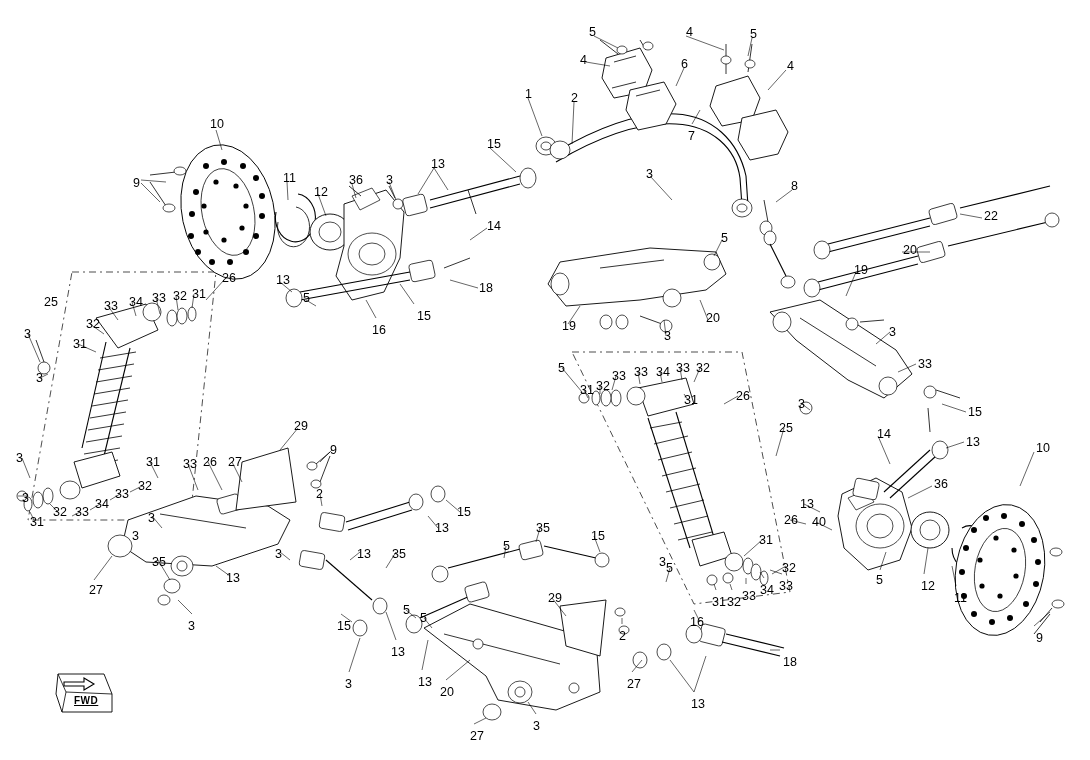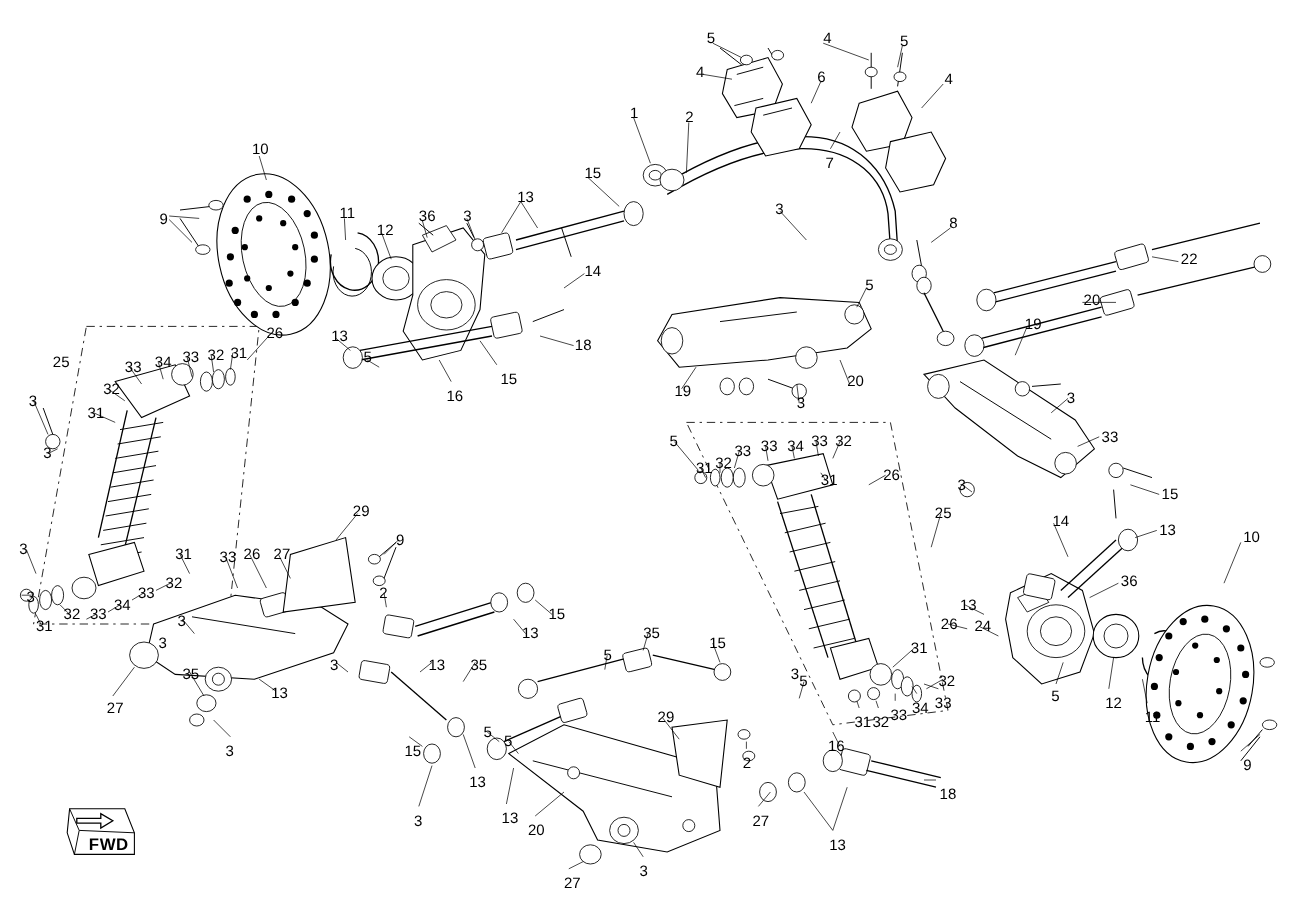--- a/index.html
+++ b/index.html
@@ -33,22 +33,23 @@
     font-family:"Liberation Sans", sans-serif;
     line-height:1;
     white-space:nowrap;
   }
 
   
   .fwd{
     position:absolute;left:52px;top:672px;width:62px;height:42px;
   }
   .fwd .lbl{
-    position:absolute;left:22px;top:23px;font-size:14px;font-weight:bold;
+    position:absolute;left:22px;top:23px;font-size:10px;font-weight:bold;
     letter-spacing:0.5px;
+    text-decoration:underline;
   }
 
   svg{position:absolute;left:0;top:0;width:1090px;height:760px;overflow:visible;}
   .ln{stroke:#000;stroke-width:0.8;fill:none;}
   .ln2{stroke:#000;stroke-width:1.1;fill:none;}
   .thin{stroke:#000;stroke-width:0.6;fill:none;}
   .dash{stroke:#000;stroke-width:0.7;fill:none;stroke-dasharray:7 4 2 4;}
   .fillw{fill:#fff;stroke:#000;stroke-width:0.9;}
   .fillw2{fill:#fff;stroke:#000;stroke-width:0.7;}
   .dot{fill:#000;}
@@ -592,21 +593,21 @@
       <div class="num" style="left: 664px; top: 330px;">3</div>
       <div class="num" style="left: 918px; top: 358px;">33</div>
       <div class="num" style="left: 968px; top: 406px;">15</div>
       <div class="num" style="left: 798px; top: 398px;">3</div>
       <div class="num" style="left: 877px; top: 428px;">14</div>
       <div class="num" style="left: 966px; top: 436px;">13</div>
       <div class="num" style="left: 1036px; top: 442px;">10</div>
       <div class="num" style="left: 934px; top: 478px;">36</div>
       <div class="num" style="left: 800px; top: 498px;">13</div>
       <div class="num" style="left: 784px; top: 514px;">26</div>
-      <div class="num" style="left: 812px; top: 516px;">24</div>
+      <div class="num" style="left: 812px; top: 516px;">40</div>
       <div class="num" style="left: 876px; top: 574px;">5</div>
       <div class="num" style="left: 921px; top: 580px;">12</div>
       <div class="num" style="left: 954px; top: 592px;">11</div>
       <div class="num" style="left: 1036px; top: 632px;">9</div>
       <div class="num" style="left: 779px; top: 422px;">25</div>
       <div class="num" style="left: 759px; top: 534px;">31</div>
       <div class="num" style="left: 782px; top: 562px;">32</div>
       <div class="num" style="left: 712px; top: 596px;">31</div>
       <div class="num" style="left: 727px; top: 596px;">32</div>
       <div class="num" style="left: 742px; top: 590px;">33</div>

